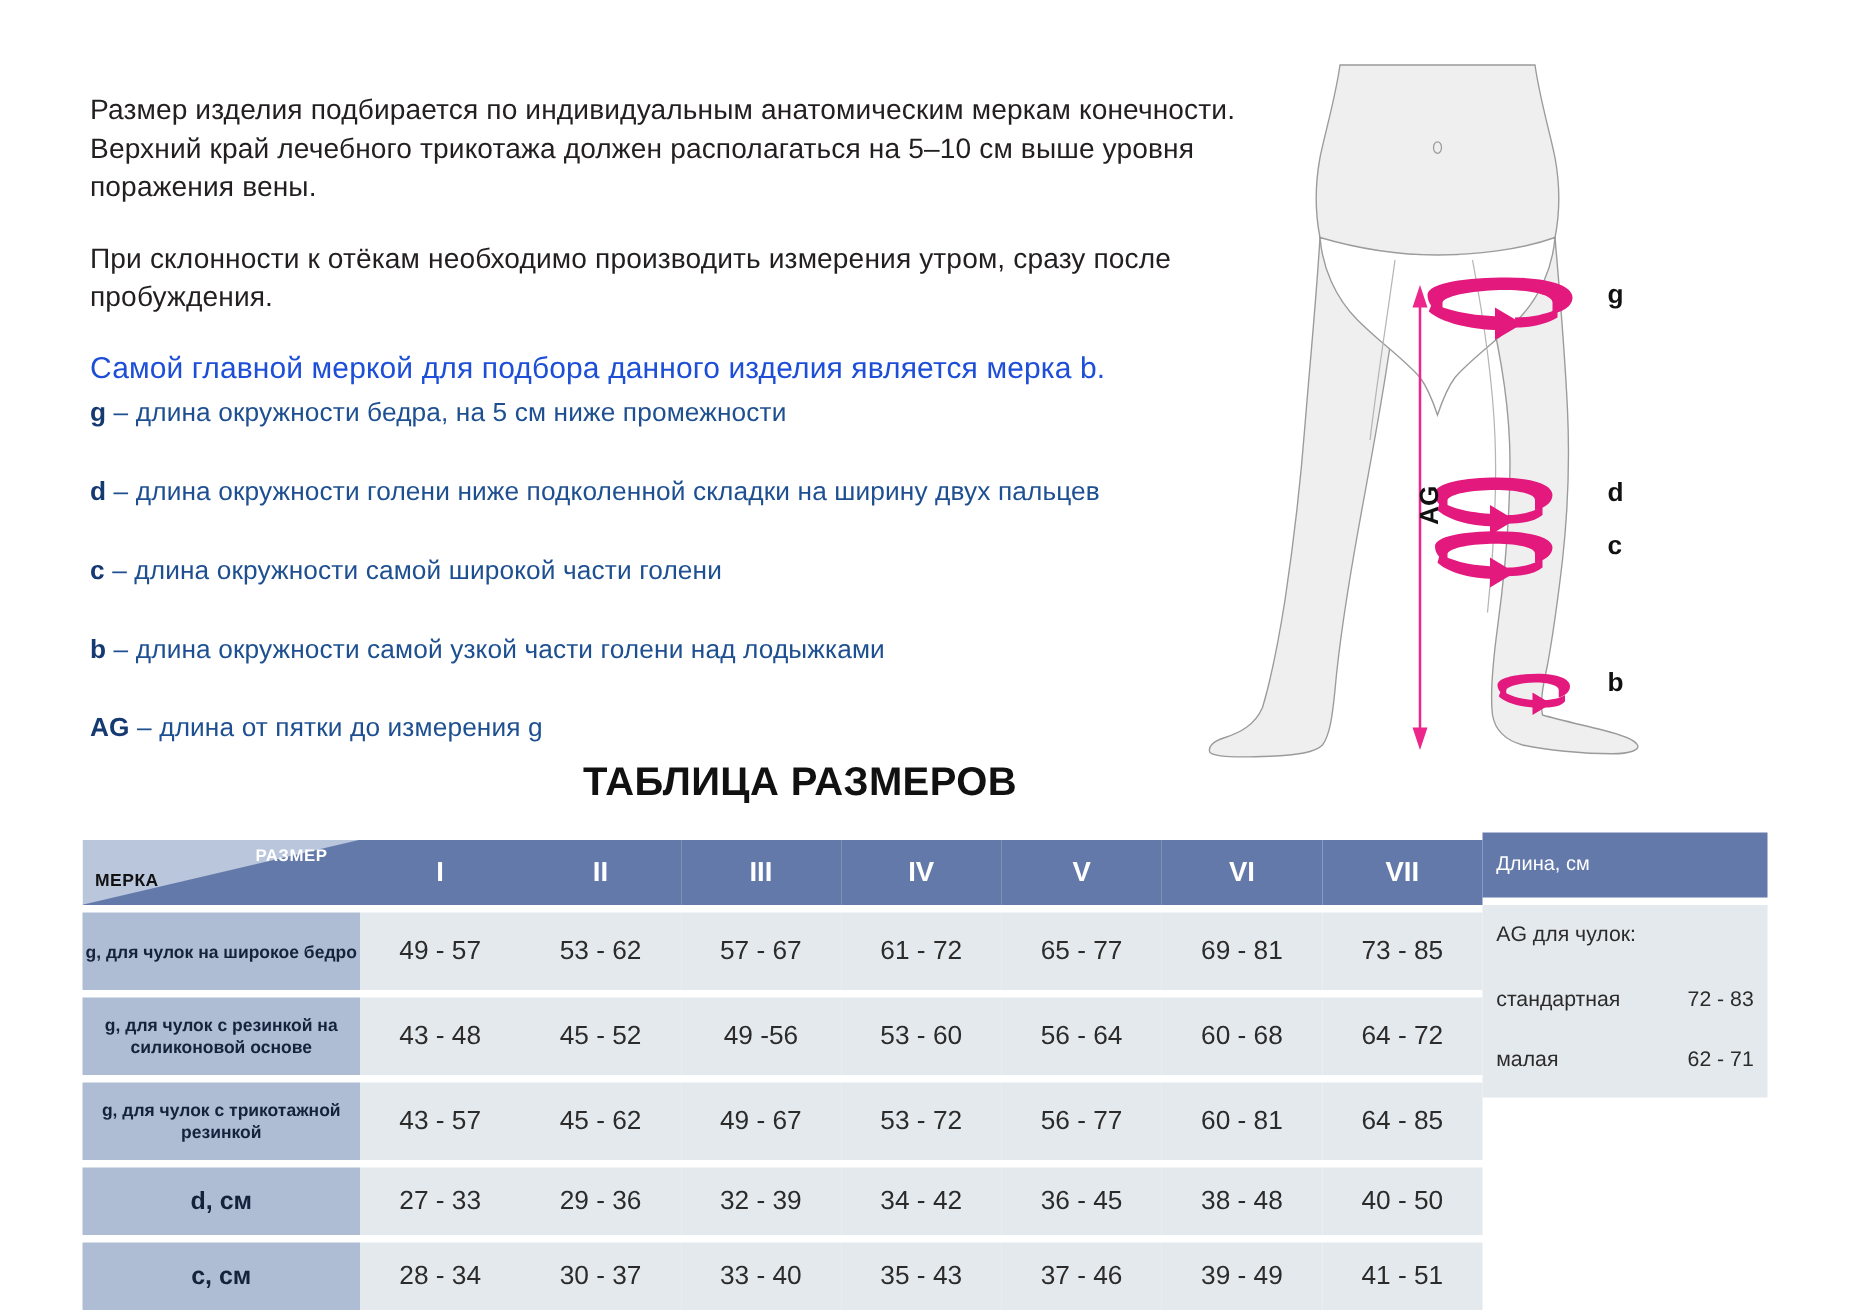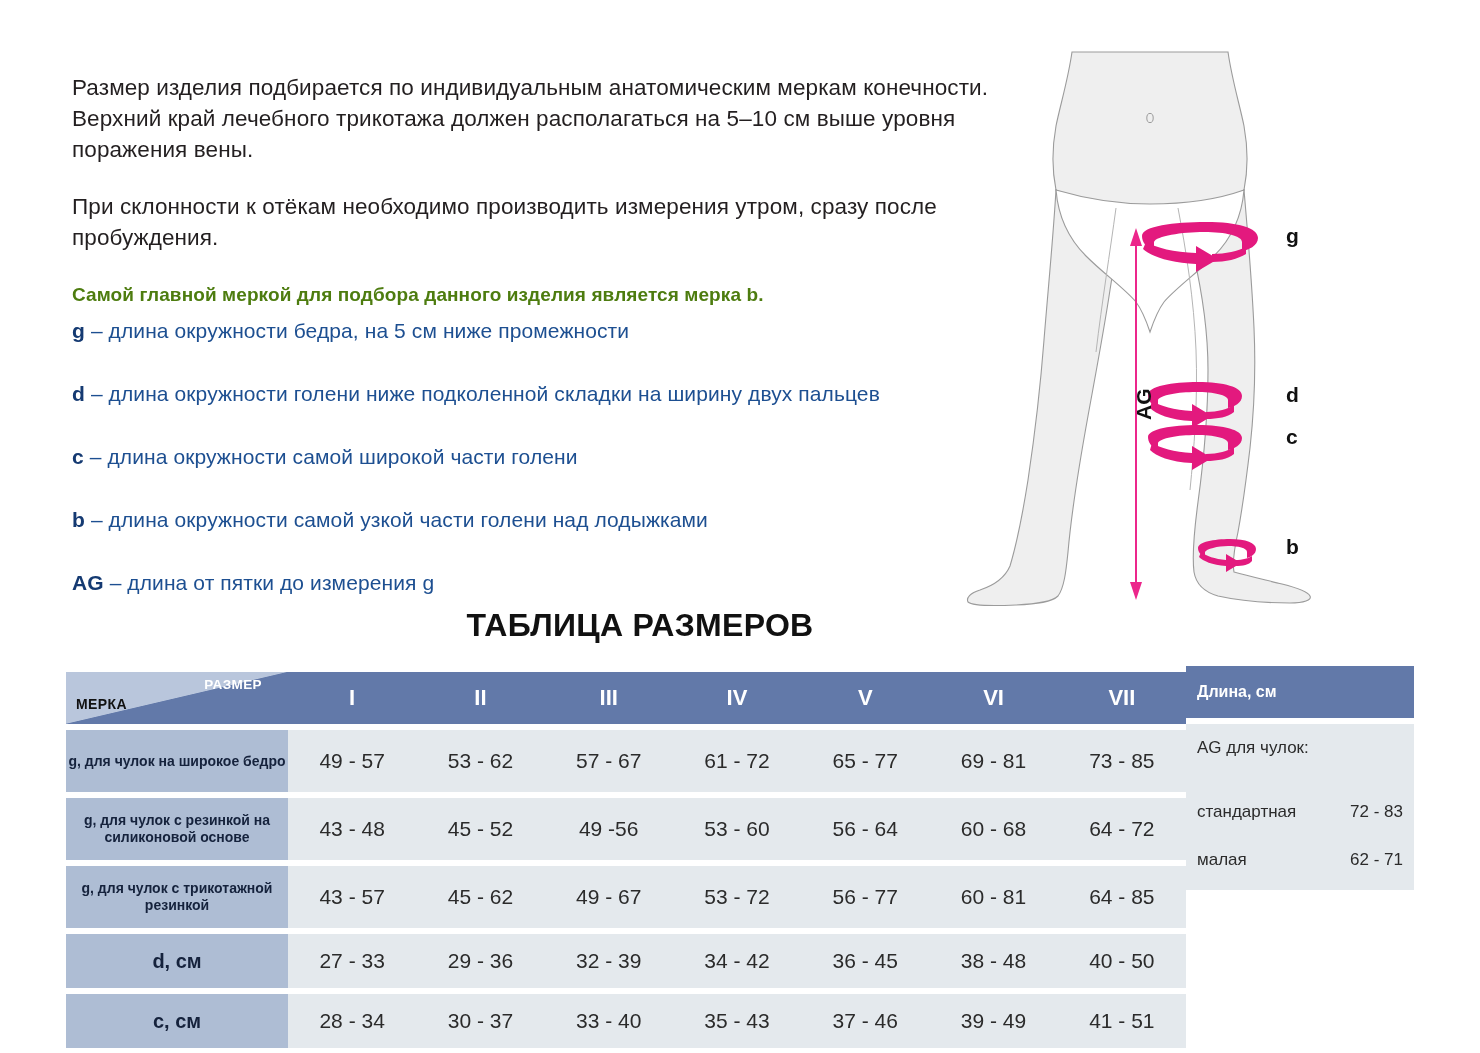--- a/index.html
+++ b/index.html
@@ -12,23 +12,22 @@
   }
   .page{position:absolute;inset:0;}
 
   
   .intro{position:absolute;left:72px;top:56px;width:920px;}
   .para{
     font-size:22.5px;line-height:31px;color:#231f20;margin:16px 0 26px 0;
     letter-spacing:.1px;
   }
   .highlight{
-    font-size:19px;line-height:31px;color:#4d7c0f;margin:0 0 28px 0;
+    font-size:24px;line-height:31px;color:#1d4ed8;margin:0 0 28px 0;
     letter-spacing:.1px;
-    font-weight:bold;
   }
   .deflist{position:absolute;left:72px;top:318px;width:1000px;}
   .defrow{
     font-size:21px;line-height:26px;color:#1d4f91;margin:0 0 37px 0;
     letter-spacing:.1px;white-space:nowrap;
   }
   .defrow .k{font-weight:bold;color:#153a72;}
   .defrow .dash{color:#1d4f91;}
 
   
@@ -85,33 +84,33 @@
   td.rowlab.big{font-size:20px;}
   td.val{
     background:#e4e9ed;color:#2b2b2b;font-size:21px;text-align:center;
     height:54px;vertical-align:middle;
   }
   tr.tall td.rowlab,tr.tall td.val{height:62px;}
 
   
   .lenpanel{position:absolute;left:1186px;top:666px;width:228px;}
   .lenpanel .lhdr{
-    background:#6279a9;color:#fff;font-weight:bold;font-size:16px;
+    background:#6279a9;color:#fff;font-weight:normal;font-size:16px;
     height:52px;line-height:52px;padding-left:11px;
   }
   .lenpanel .lbody{
     background:#e4e9ed;margin-top:6px;padding:14px 11px 18px 11px;
   }
   .lenpanel .lrow{
     display:flex;justify-content:space-between;align-items:flex-end;
     font-size:17px;color:#2b2b2b;margin-bottom:28px;
   }
   .lenpanel .lrow:last-child{margin-bottom:2px;margin-top:20px;}
   .lenpanel .ltitle{
-    font-size:17px;color:#2b2b2b;margin-bottom:44px;
+    font-size:17px;color:#2b2b2b;margin-bottom:32px;
   }
   .lenpanel .lrow .nm{color:#2b2b2b;}
   .lenpanel .lrow .vl{color:#2b2b2b;}
 </style>
 </head>
 <body>
 
 <div class="page">
 
   <div class="intro">

